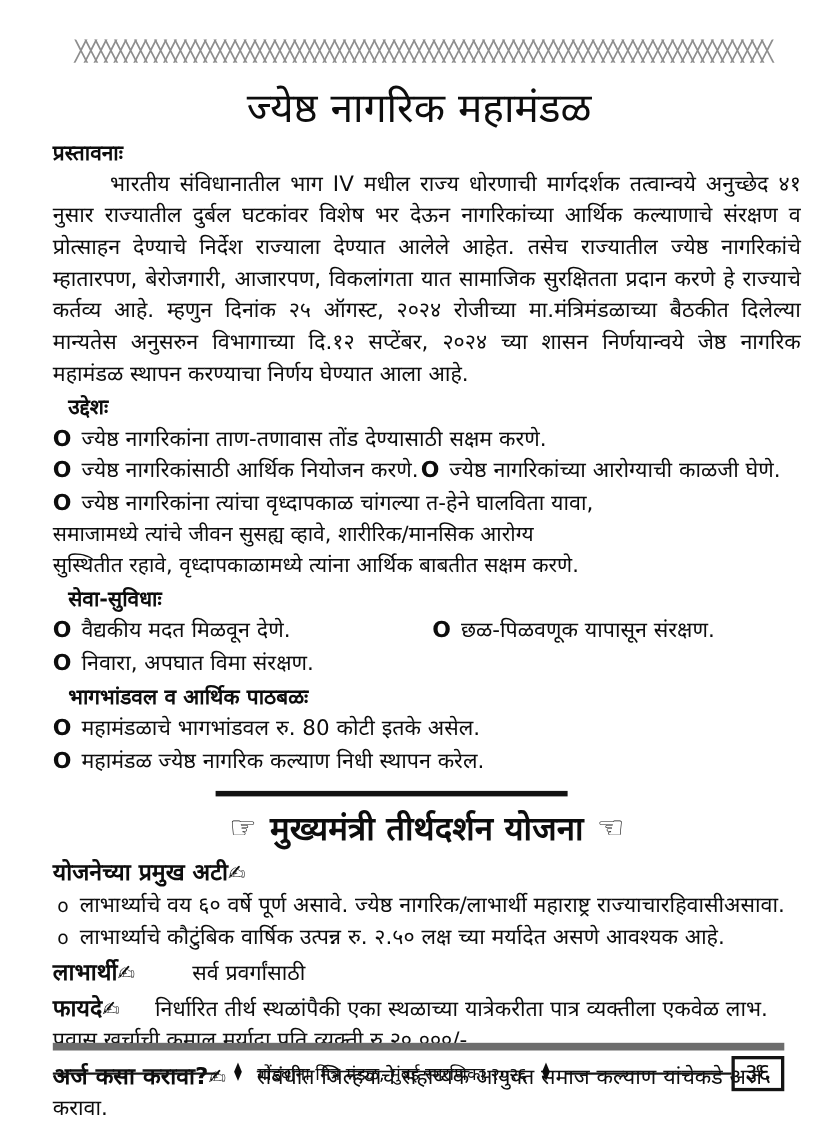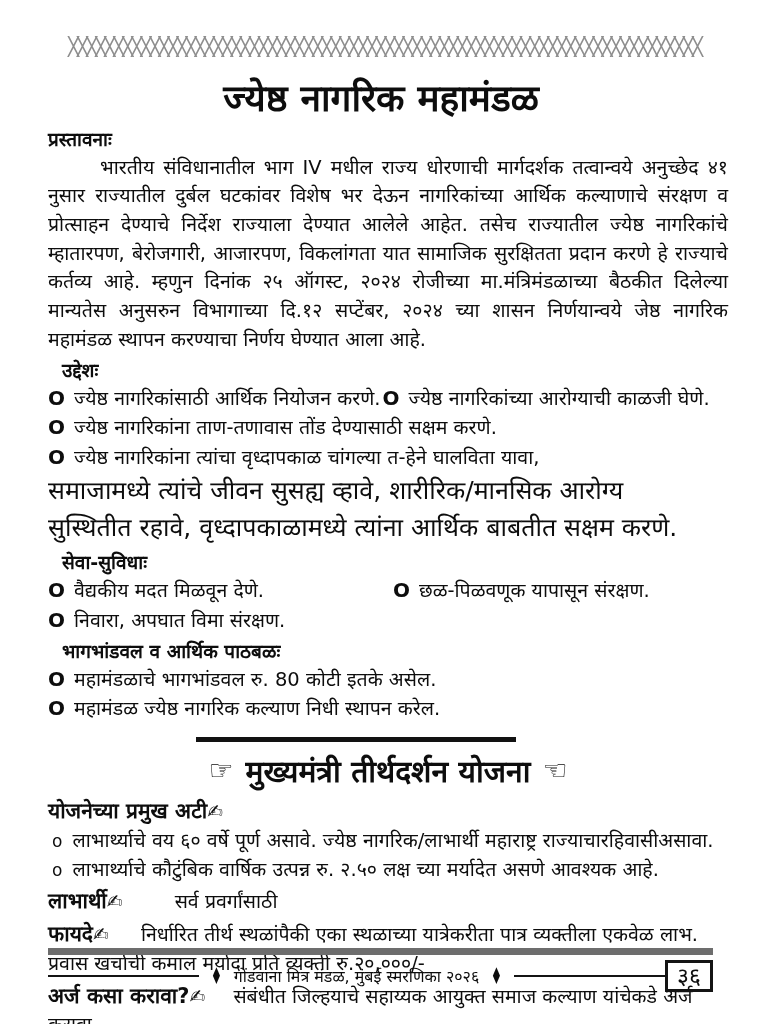--- a/index.html
+++ b/index.html
@@ -16,37 +16,37 @@
 
   .chain {
     margin:36px 34px 0 40px;
     height:21px; overflow:hidden; white-space:nowrap;
     color:#8e8e8e; font-size:20px; line-height:20px;
     letter-spacing:-3px; text-align:center; user-select:none;
   }
 
   .title {
     margin:14px 0 4px; text-align:center;
-    font-size:37px; font-weight:700;
+    font-size:37px; font-weight:400;
   }
 
   .h2 { font-size:19px; font-weight:700; line-height:1.4; margin-top:3px; }
   .h2.ind { margin-left:14px; }
 
   .para {
     margin:1px 0 0;
     font-size:19.5px; line-height:1.47;
     text-align:justify; text-indent:52px;
   }
 
   .bl { font-size:19.5px; line-height:1.47; }
   .o  { font-weight:700; font-size:20px; margin-right:9px; }
   .o2 { margin-left:2px; }
   .os { font-weight:400; font-size:17px; margin-right:10px; margin-left:4px; }
-  .cont { font-size:25px; line-height:1.47; }
+  .cont { font-size:19px; line-height:1.47; }
 
   .row2 { display:flex; font-size:19.5px; line-height:1.47; }
   .row2 .c1 { width:345px; flex:none; }
   .row2 .c2 { flex:1; }
 
   .divider { width:320px; height:5px; background:#121212; margin:13px 0 8px 148px; }
 
   .ytitle {
     display:flex; justify-content:center; align-items:center; gap:12px;
     font-size:30px; font-weight:700; margin:0 0 5px;
@@ -76,24 +76,24 @@
 
   <div class="title">ज्येष्ठ नागरिक महामंडळ</div>
 
   <div class="content">
 
     <div class="h2">प्रस्तावनाः</div>
     <p class="para">भारतीय संविधानातील भाग IV मधील राज्य धोरणाची मार्गदर्शक तत्वान्वये अनुच्छेद ४१ नुसार राज्यातील दुर्बल घटकांवर विशेष भर देऊन नागरिकांच्या आर्थिक कल्याणाचे संरक्षण व प्रोत्साहन देण्याचे निर्देश राज्याला देण्यात आलेले आहेत. तसेच राज्यातील ज्येष्ठ नागरिकांचे म्हातारपण, बेरोजगारी, आजारपण, विकलांगता यात सामाजिक सुरक्षितता प्रदान करणे हे राज्याचे कर्तव्य आहे. म्हणुन दिनांक २५ ऑगस्ट, २०२४ रोजीच्या मा.मंत्रिमंडळाच्या बैठकीत दिलेल्या मान्यतेस अनुसरुन विभागाच्या दि.१२ सप्टेंबर, २०२४ च्या शासन निर्णयान्वये जेष्ठ नागरिक महामंडळ स्थापन करण्याचा निर्णय घेण्यात आला आहे.</p>
 
     <div class="h2 ind">उद्देशः</div>
     <div class="bl">
-      <span class="o">O</span><span>ज्येष्ठ नागरिकांसाठी आर्थिक नियोजन करणे.</span><span class="o o2">O</span><span>ज्येष्ठ नागरिकांच्या आरोग्याची काळजी घेणे.</span>
+      <span class="o">O</span><span>ज्येष्ठ नागरिकांना ताण-तणावास तोंड देण्यासाठी सक्षम करणे.</span>
     </div>
     <div class="bl">
-      <span class="o">O</span><span>ज्येष्ठ नागरिकांना ताण-तणावास तोंड देण्यासाठी सक्षम करणे.</span>
+      <span class="o">O</span><span>ज्येष्ठ नागरिकांसाठी आर्थिक नियोजन करणे.</span><span class="o o2">O</span><span>ज्येष्ठ नागरिकांच्या आरोग्याची काळजी घेणे.</span>
     </div>
     <div class="bl">
       <span class="o">O</span><span>ज्येष्ठ नागरिकांना त्यांचा वृध्दापकाळ चांगल्या त-हेने घालविता यावा,</span>
     </div>
     <div class="cont">समाजामध्ये त्यांचे जीवन सुसह्य व्हावे, शारीरिक/मानसिक आरोग्य</div>
     <div class="cont">सुस्थितीत रहावे, वृध्दापकाळामध्ये त्यांना आर्थिक बाबतीत सक्षम करणे.</div>
 
     <div class="h2 ind">सेवा-सुविधाः</div>
     <div class="row2">
       <div class="c1">

